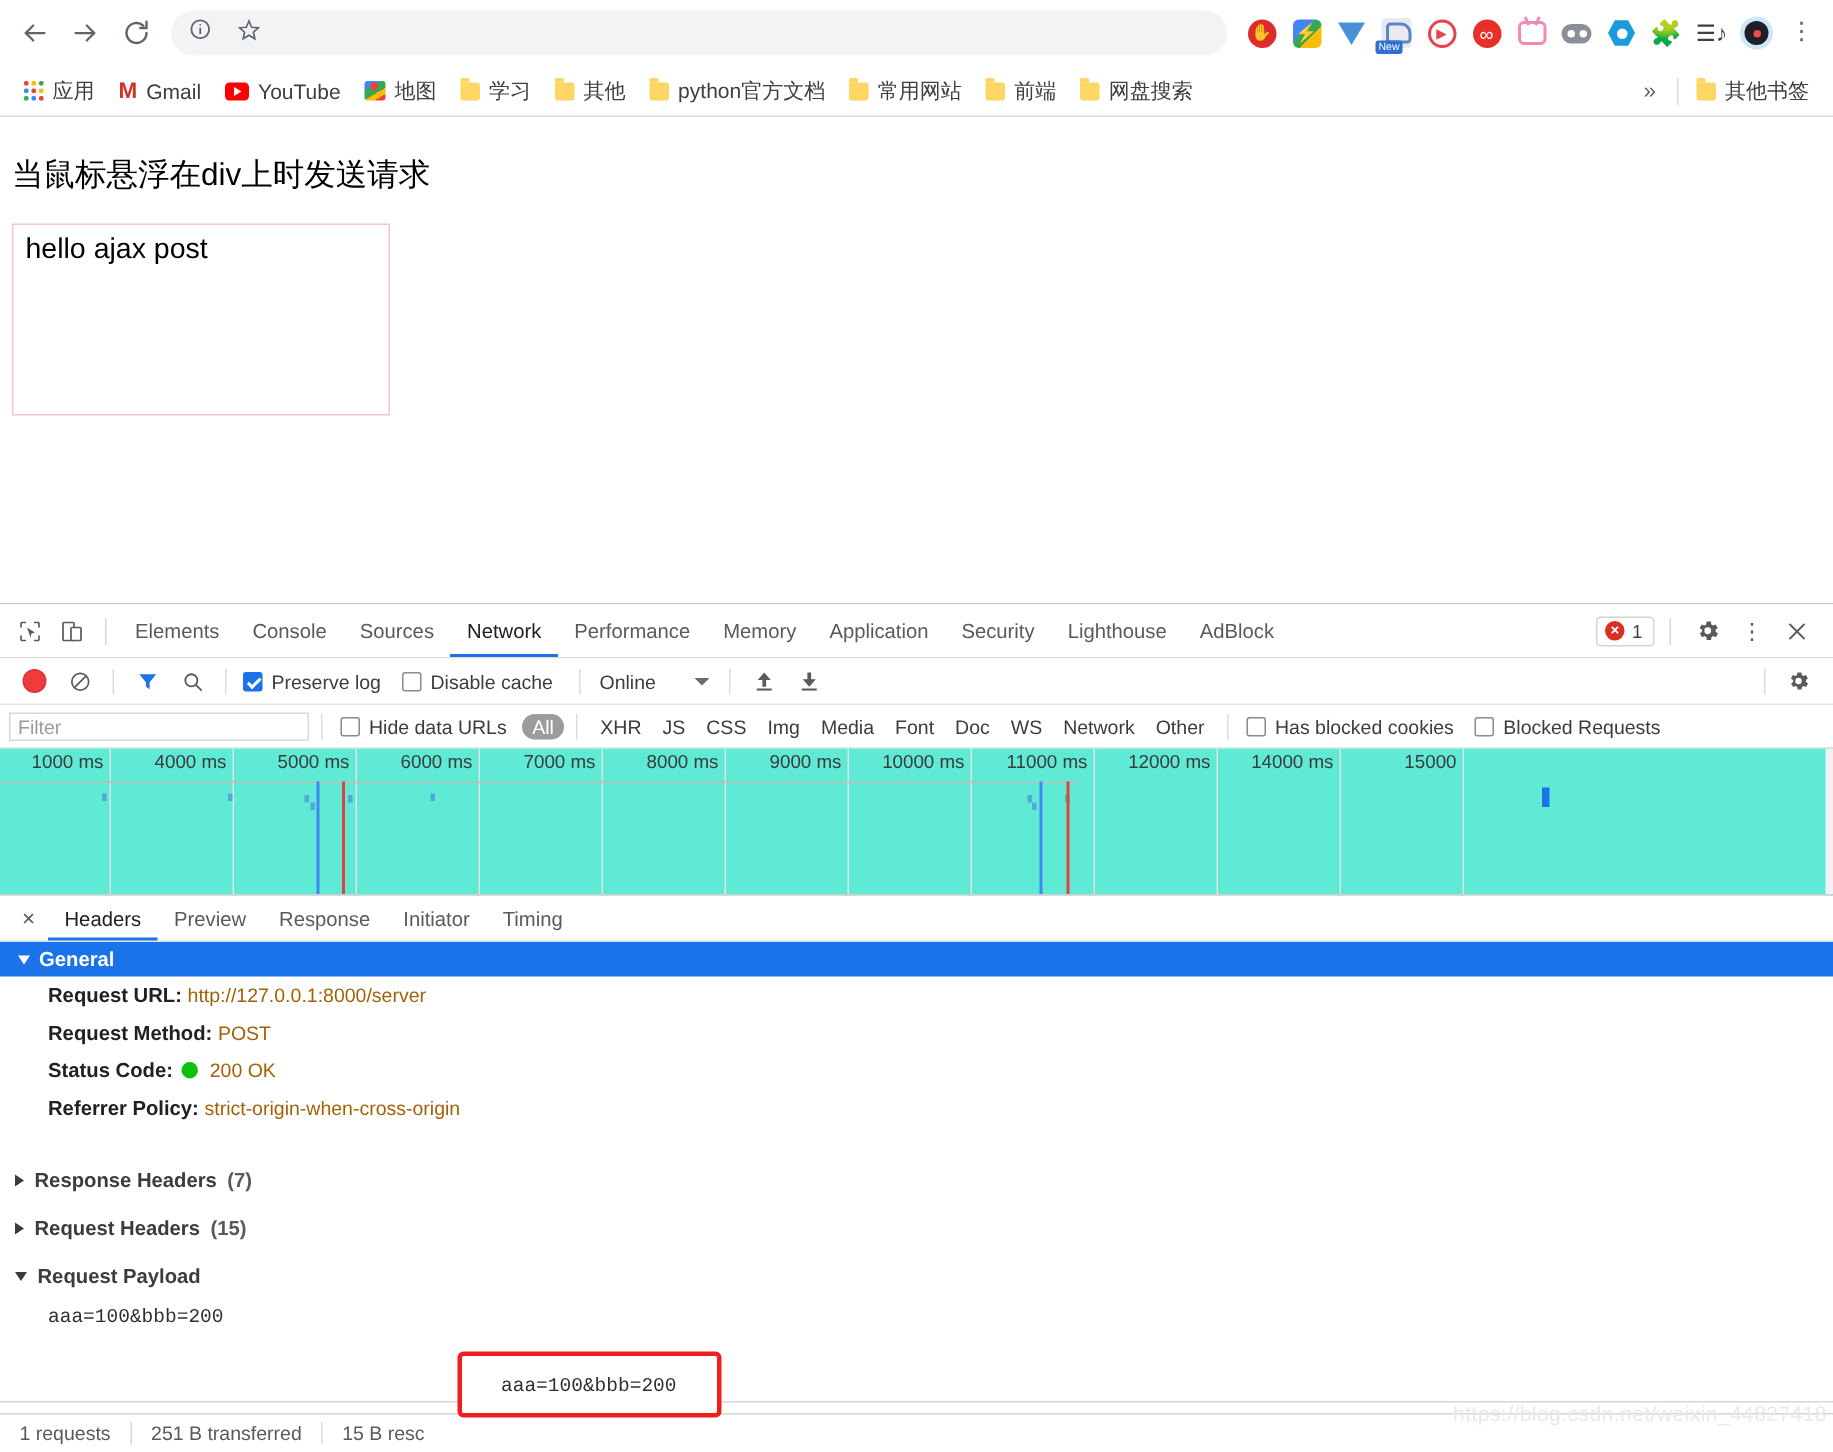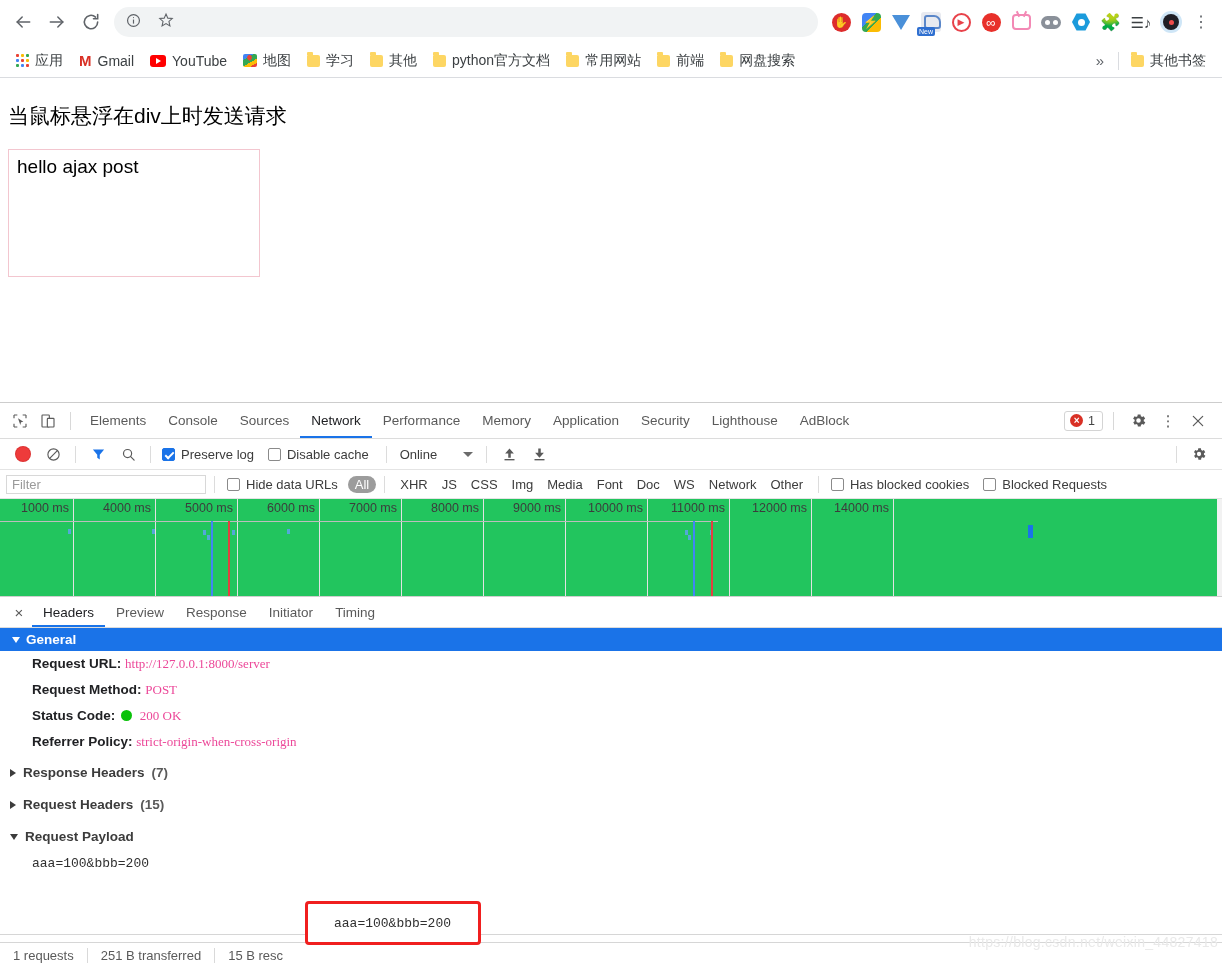--- a/index.html
+++ b/index.html
@@ -144,21 +144,21 @@
   }
   .filter-input {
     width: 200px; height: 19px; margin-left: 6px; border:1px solid #d8d8d8; background:#fff;
     font-size: 13px; color:#9a9a9a; padding: 0 5px; display:flex; align-items:center;
   }
   .fb-sep { width:1px;height:17px;background:#dcdcdc;margin:0 8px; }
   .ftype { font-size:13px; color:#3c3c3c; padding: 1px 7px; border-radius: 9px; white-space:nowrap; }
   .ftype.on { background:#9c9c9c; color:#fff; }
 
   
-  .overview { position:relative; height: 98px; border-bottom:1px solid #cfcfcf; background:#22c55e; overflow:hidden; }
+  .overview { position:relative; height: 98px; border-bottom:1px solid #cfcfcf; background:#5eead4; overflow:hidden; }
   .ov-ticks { position:absolute; inset:0; display:flex; }
   .ov-cell { position:relative; border-right:1px solid #e2e2e2; height:100%; flex:0 0 auto; }
   .ov-cell .lab { position:absolute; right:4px; top:2px; font-size:12.5px; color:#3c3c3c; white-space:nowrap; }
   .ov-band { position:absolute; left:0; top:22px; height:1px; background:#bdbdbd; }
   .ov-blue { position:absolute; width:2px; background:#4285f4; top:22px; bottom:0; }
   .ov-red { position:absolute; width:2px; background:#e34040; top:22px; bottom:0; }
   .ov-bar { position:absolute; width:3px; height:5px; background:#54a8d8; }
   .ov-chunk { position:absolute; width:5px; height:13px; background:#1a73e8; }
 
   
@@ -176,21 +176,21 @@
 
   .hdr-body { flex:1 1 auto; overflow:hidden; position:relative; }
   .sec-bar {
     background:#1a73e8; color:#fff; font-weight:bold; font-size:13.5px;
     padding: 4px 0 4px 12px; display:flex; align-items:center; gap:6px;
   }
   .tri-dn { width:0;height:0;border-left:4.5px solid transparent;border-right:4.5px solid transparent;border-top:6px solid currentColor; }
   .tri-rt { width:0;height:0;border-top:4.5px solid transparent;border-bottom:4.5px solid transparent;border-left:6px solid currentColor; }
   .kv { padding: 5px 0 5px 32px; font-size:13.5px; color:#222; }
   .kv b { font-weight:bold; color:#202124; }
-  .kv .val { font-family:Liberation Serif, serif; font-size:13px; color:#ec4899; }
+  .kv .val { font-family:Liberation Sans, sans-serif; font-size:13px; color:#a16207; }
   .status-dot { display:inline-block;width:11px;height:11px;border-radius:50%;background:#0ac20a;vertical-align:-1px;margin:0 4px 0 2px; }
   .sec-row {
     padding: 6px 0 6px 10px; font-size:13.5px; color:#3c3c3c; font-weight:bold;
     display:flex; align-items:center; gap:7px;
   }
   .sec-row .cnt { font-weight:bold; color:#5a5a5a; }
   .payload-line { padding: 6px 0 0 32px; font-family:"Liberation Mono", monospace; font-size:13px; color:#303030; }
 
   .annot {
     position:absolute; left:305px; top:901px; width:176px; height:44px;
@@ -544,20 +544,23 @@
           </div>
         <div class="ov-cell" style="width:82px">
             <span class="lab">11000 ms</span>
           </div>
         <div class="ov-cell" style="width:82px">
             <span class="lab">12000 ms</span>
           </div>
         <div class="ov-cell" style="width:82px">
             <span class="lab">14000 ms</span>
           </div>
+        <div class="ov-cell" style="width:82px">
+            <span class="lab">15000</span>
+          </div>
       </div>
       <div class="ov-band" style="width:718px"></div>
       <div class="ov-bar" style="left:68px; top:30px"></div>
       <div class="ov-bar" style="left:152px; top:30px"></div>
       <div class="ov-bar" style="left:203px; top:31px"></div>
       <div class="ov-bar" style="left:207px; top:36px"></div>
       <div class="ov-bar" style="left:232px; top:31px"></div>
       <div class="ov-bar" style="left:287px; top:30px"></div>
       <div class="ov-blue" style="left:211px"></div>
       <div class="ov-red" style="left:228px"></div>
@@ -600,21 +603,21 @@
           <div class="kv">
             <b>Status Code:</b>
             <span class="status-dot"></span>
             <span class="val">200  OK</span>
           </div>
           <div class="kv">
             <b>Referrer Policy:</b>
             <span class="val">strict-origin-when-cross-origin</span>
           </div>
 
-          <div class="sec-row" style="margin-top:4px">
+          <div class="sec-row" style="margin-top:22px">
             <span class="tri-rt"></span>
             <span>Response Headers</span>
             <span class="cnt">(7)</span>
           </div>
           <div class="sec-row" style="margin-top:5px">
             <span class="tri-rt"></span>
             <span>Request Headers</span>
             <span class="cnt">(15)</span>
           </div>
           <div class="sec-row" style="margin-top:5px">

